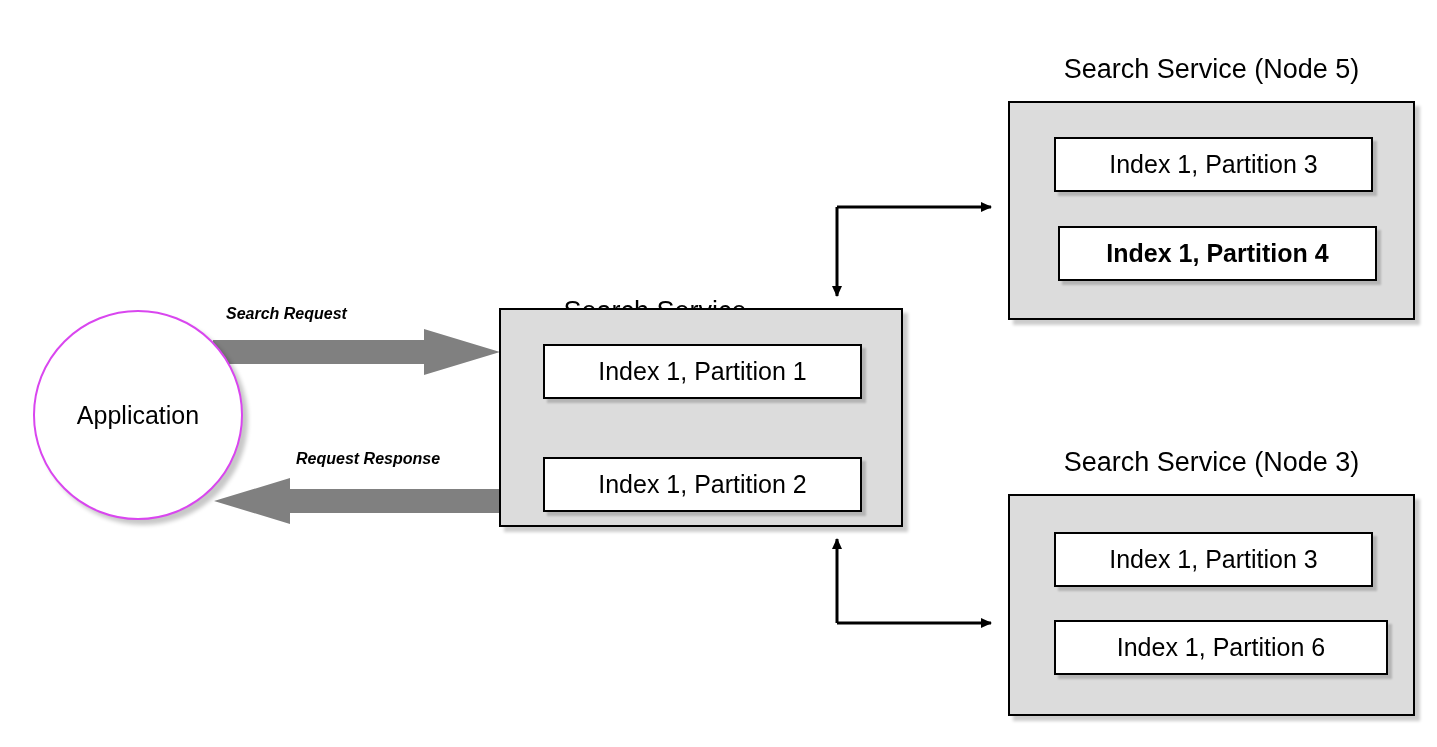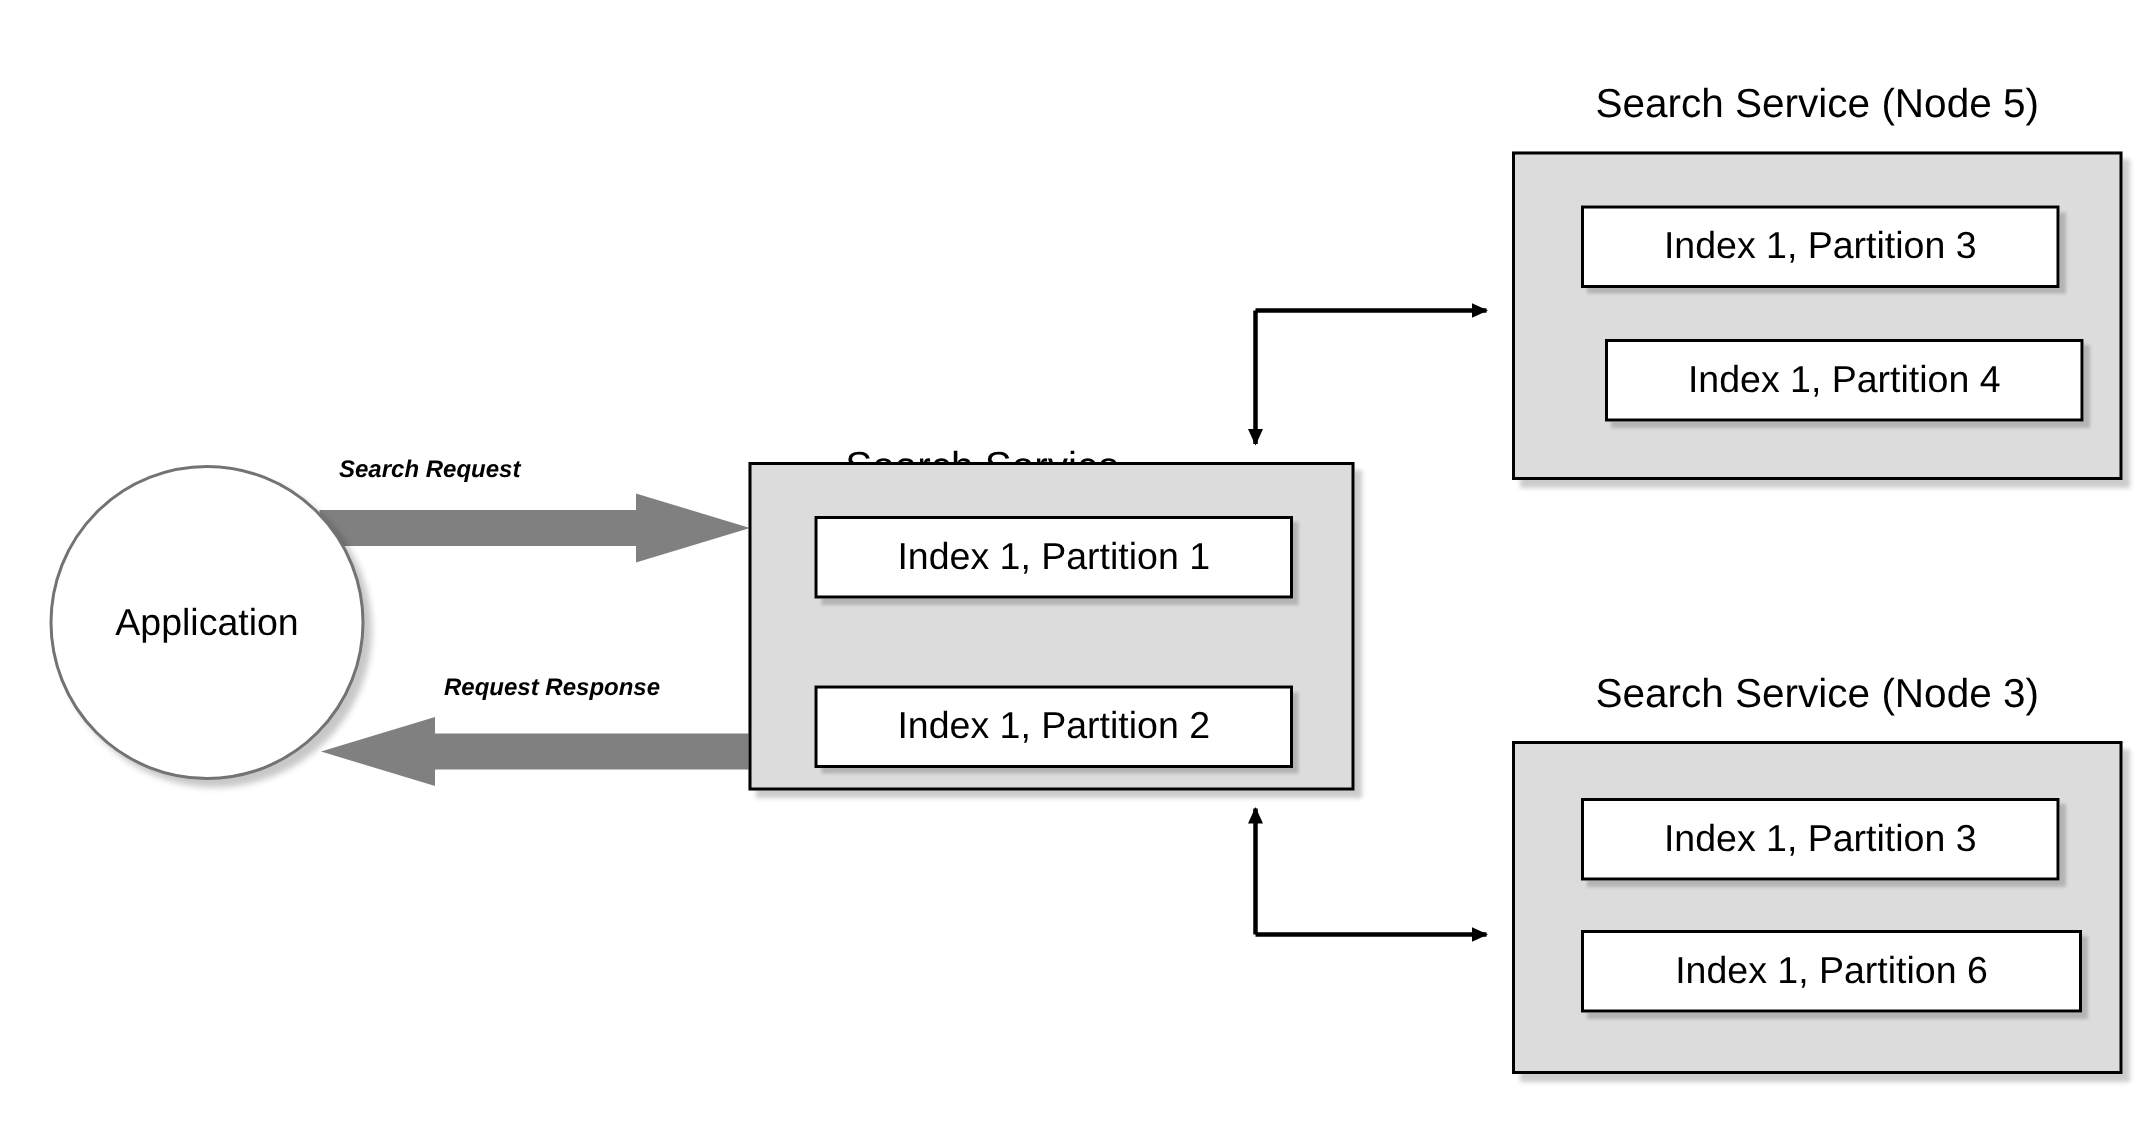--- a/index.html
+++ b/index.html
@@ -49,21 +49,21 @@
     font-size: 25px;
     color: #000000;
     white-space: nowrap;
   }
 
   
   .app-circle {
     position: absolute;
     border-radius: 50%;
     background: #ffffff;
-    border: 2px solid #737373;
+    border: 2px solid #d946ef;
     box-shadow: 5px 5px 4px rgba(0,0,0,0.22);
     box-sizing: border-box;
     display: flex;
     align-items: center;
     justify-content: center;
     font-size: 25px;
     color: #000000;
   }
 
   
@@ -132,21 +132,21 @@
 
   <div class="node-box" style="left:499px; top:308px; width:404px; height:219px;text-decoration:underline;">
     <div class="partition" style="left:42px; top:34px; width:319px; height:55px;">Index 1, Partition 1</div>
     <div class="partition" style="left:42px; top:123px; width:319px; height:55px;margin-top:24px;">Index 1, Partition 2</div>
   </div>
 
   <div class="node-title" style="left:1008px; top:52px; width:407px;">Search Service (Node 5)</div>
 
   <div class="node-box" style="left:1008px; top:101px; width:407px; height:219px;">
     <div class="partition" style="left:44px; top:34px; width:319px; height:55px;">Index 1, Partition 3</div>
-    <div class="partition" style="left:60px; top:123px; width:319px; height:55px;">Index 1, Partition 4</div>
+    <div class="partition" style="left:48px; top:123px; width:319px; height:55px;font-weight:bold;">Index 1, Partition 4</div>
   </div>
 
   <div class="node-title" style="left:1008px; top:445px; width:407px;">Search Service (Node 3)</div>
 
   <div class="node-box" style="left:1008px; top:494px; width:407px; height:222px;">
     <div class="partition" style="left:44px; top:36px; width:319px; height:55px;">Index 1, Partition 3</div>
     <div class="partition" style="left:44px; top:124px; width:334px; height:55px;">Index 1, Partition 6</div>
   </div>
 
 </div>

